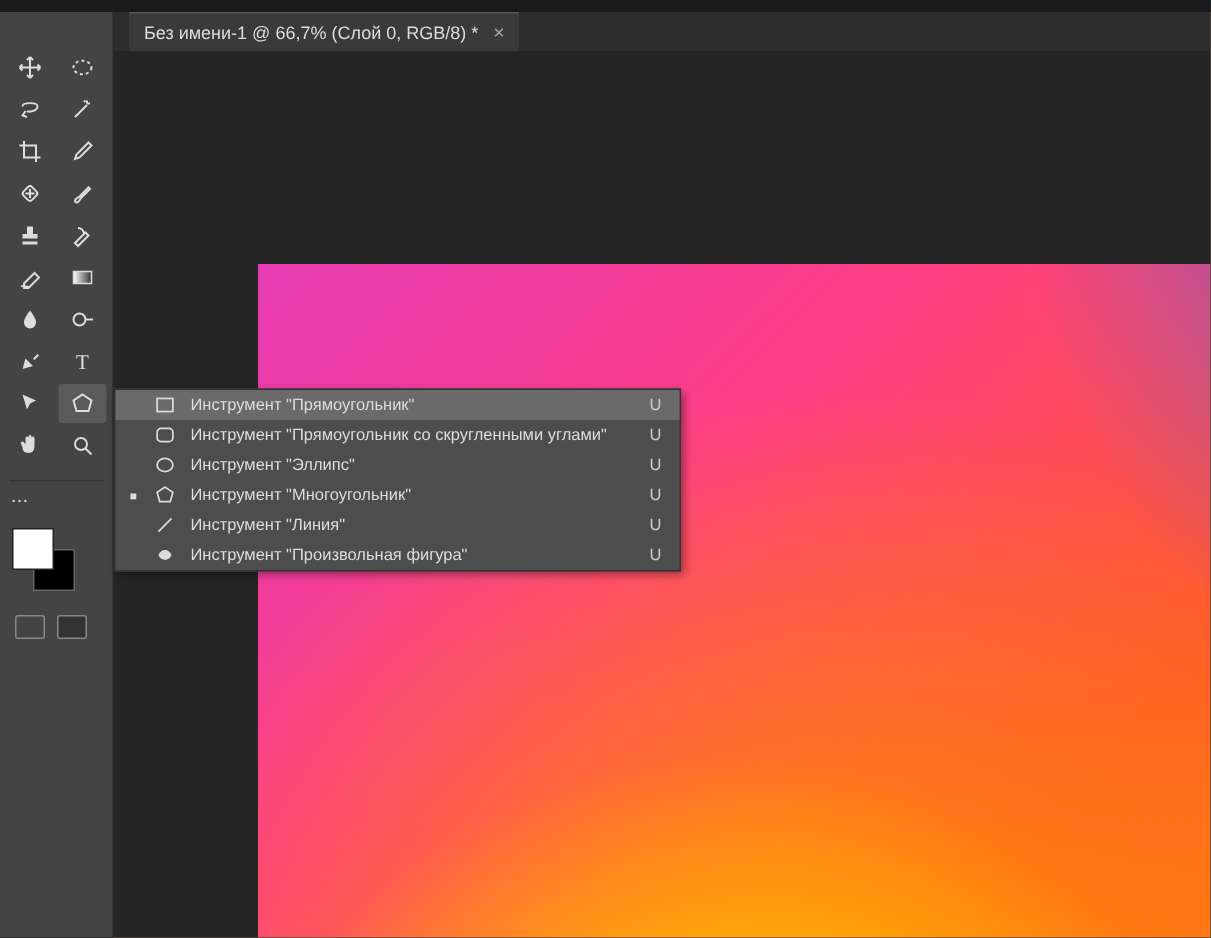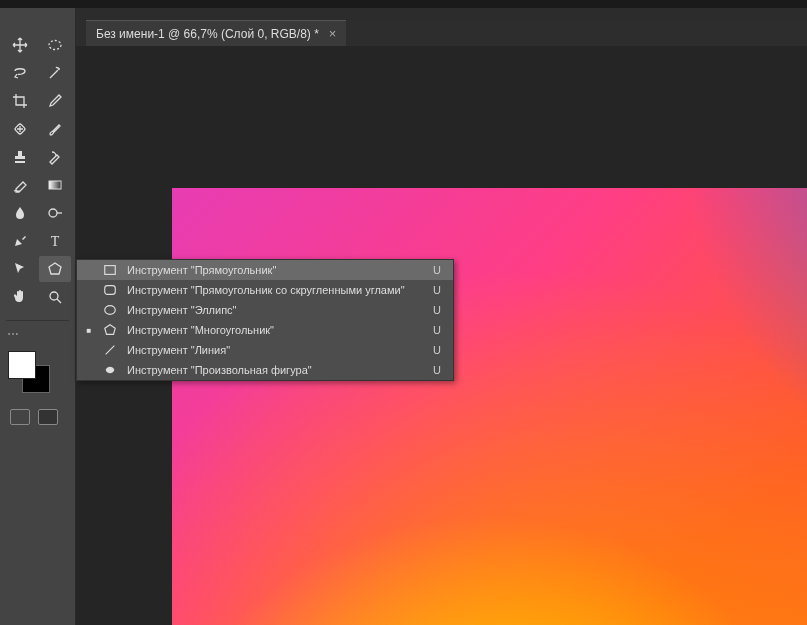--- a/index.html
+++ b/index.html
@@ -86,21 +86,20 @@
       width: 20px; height: 16px;
       border: 1px solid #888;
       border-radius: 2px;
     }
     .workspace {
       flex: 1;
       background: #fdba74;
       display: flex;
       flex-direction: column;
       position: relative;
-      margin-top: 12px;
     }
     .doc-tab-bar {
       height: 26px;
       background: #2d2d2d;
       display: flex;
       align-items: center;
       padding-left: 10px;
     }
     .doc-tab {
       height: 26px;

